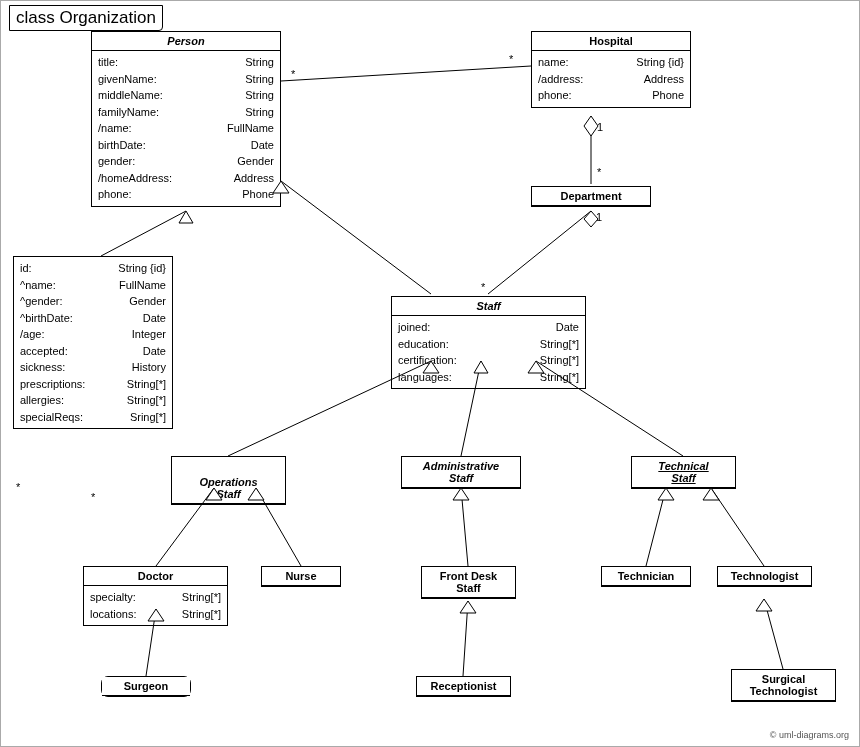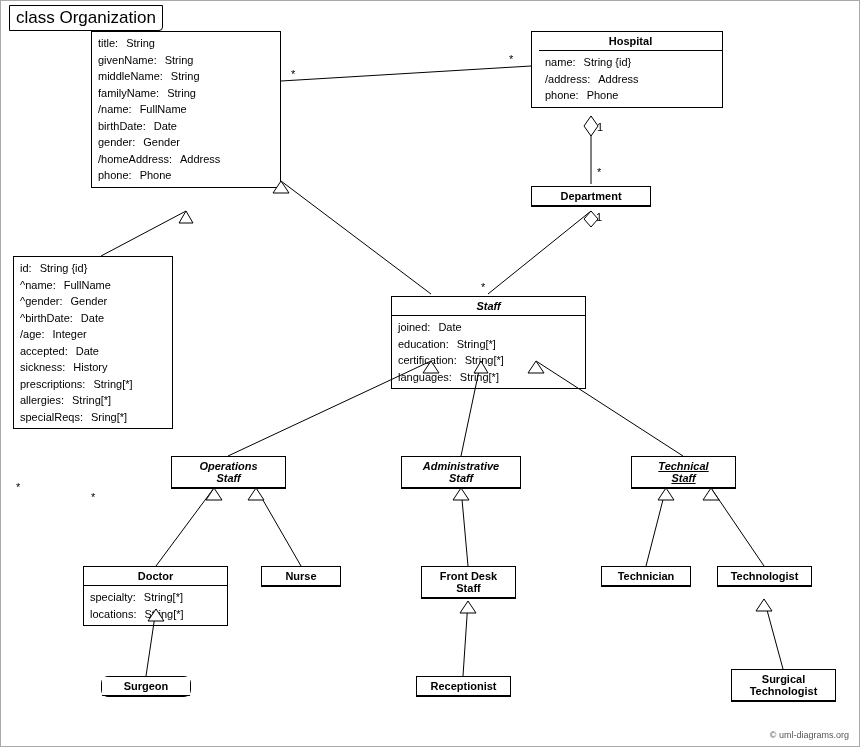--- a/index.html
+++ b/index.html
@@ -44,21 +44,21 @@
     }
     .uml-class .class-name.italic {
       font-style: italic;
     }
     .uml-class .class-attrs {
       padding: 3px 6px;
       line-height: 1.5;
     }
     .attr-row {
       display: flex;
-      justify-content: flex-start;
+      justify-content: space-between;
       gap: 8px;
     }
     .attr-name { white-space: nowrap; }
     .attr-type { white-space: nowrap; }
 
     
     .connector-svg {
       position: absolute;
       top: 0; left: 0;
       width: 860px;
@@ -74,20 +74,21 @@
       color: #555;
     }
   </style>
 </head>
 <body>
 
 <div class="diagram-container">
   <div class="diagram-label">class Organization</div>
 
   <div class="uml-class" style="left:90px; top:30px; width:190px;">
+    <div class="class-name italic">Person</div>
     <div class="class-attrs">
       <div class="attr-row">
           <span class="attr-name">title:</span>
           <span class="attr-type">String</span>
         </div>
       <div class="attr-row">
           <span class="attr-name">givenName:</span>
           <span class="attr-type">String</span>
         </div>
       <div class="attr-row">
@@ -114,21 +115,21 @@
           <span class="attr-name">/homeAddress:</span>
           <span class="attr-type">Address</span>
         </div>
       <div class="attr-row">
           <span class="attr-name">phone:</span>
           <span class="attr-type">Phone</span>
         </div>
     </div>
   </div>
 
-  <div class="uml-class" style="left:530px; top:30px; width:192px;padding-left:7px;">
+  <div class="uml-class" style="left:530px; top:30px; width:160px;">
     <div class="class-name">Hospital</div>
     <div class="class-attrs">
       <div class="attr-row">
           <span class="attr-name">name:</span>
           <span class="attr-type">String {id}</span>
         </div>
       <div class="attr-row">
           <span class="attr-name">/address:</span>
           <span class="attr-type">Address</span>
         </div>
@@ -204,21 +205,21 @@
           <span class="attr-type">String[*]</span>
         </div>
       <div class="attr-row">
           <span class="attr-name">specialReqs:</span>
           <span class="attr-type">Sring[*]</span>
         </div>
     </div>
   </div>
 
   <div class="uml-class" style="left:170px; top:455px; width:115px; text-align:center;">
-    <div class="class-name italic" style="text-align:center;">Operations<br>Staff</div>
+    <div class="class-name italic" style="text-align:center;margin-top:16px;">Operations<br>Staff</div>
   </div>
 
   <div class="uml-class" style="left:400px; top:455px; width:120px; text-align:center;">
     <div class="class-name italic" style="text-align:center;">Administrative<br>Staff</div>
   </div>
 
   <div class="uml-class" style="left:630px; top:455px; width:105px; text-align:center;">
     <div class="class-name italic" style="text-align:center;text-decoration:underline;">Technical<br>Staff</div>
   </div>
 

